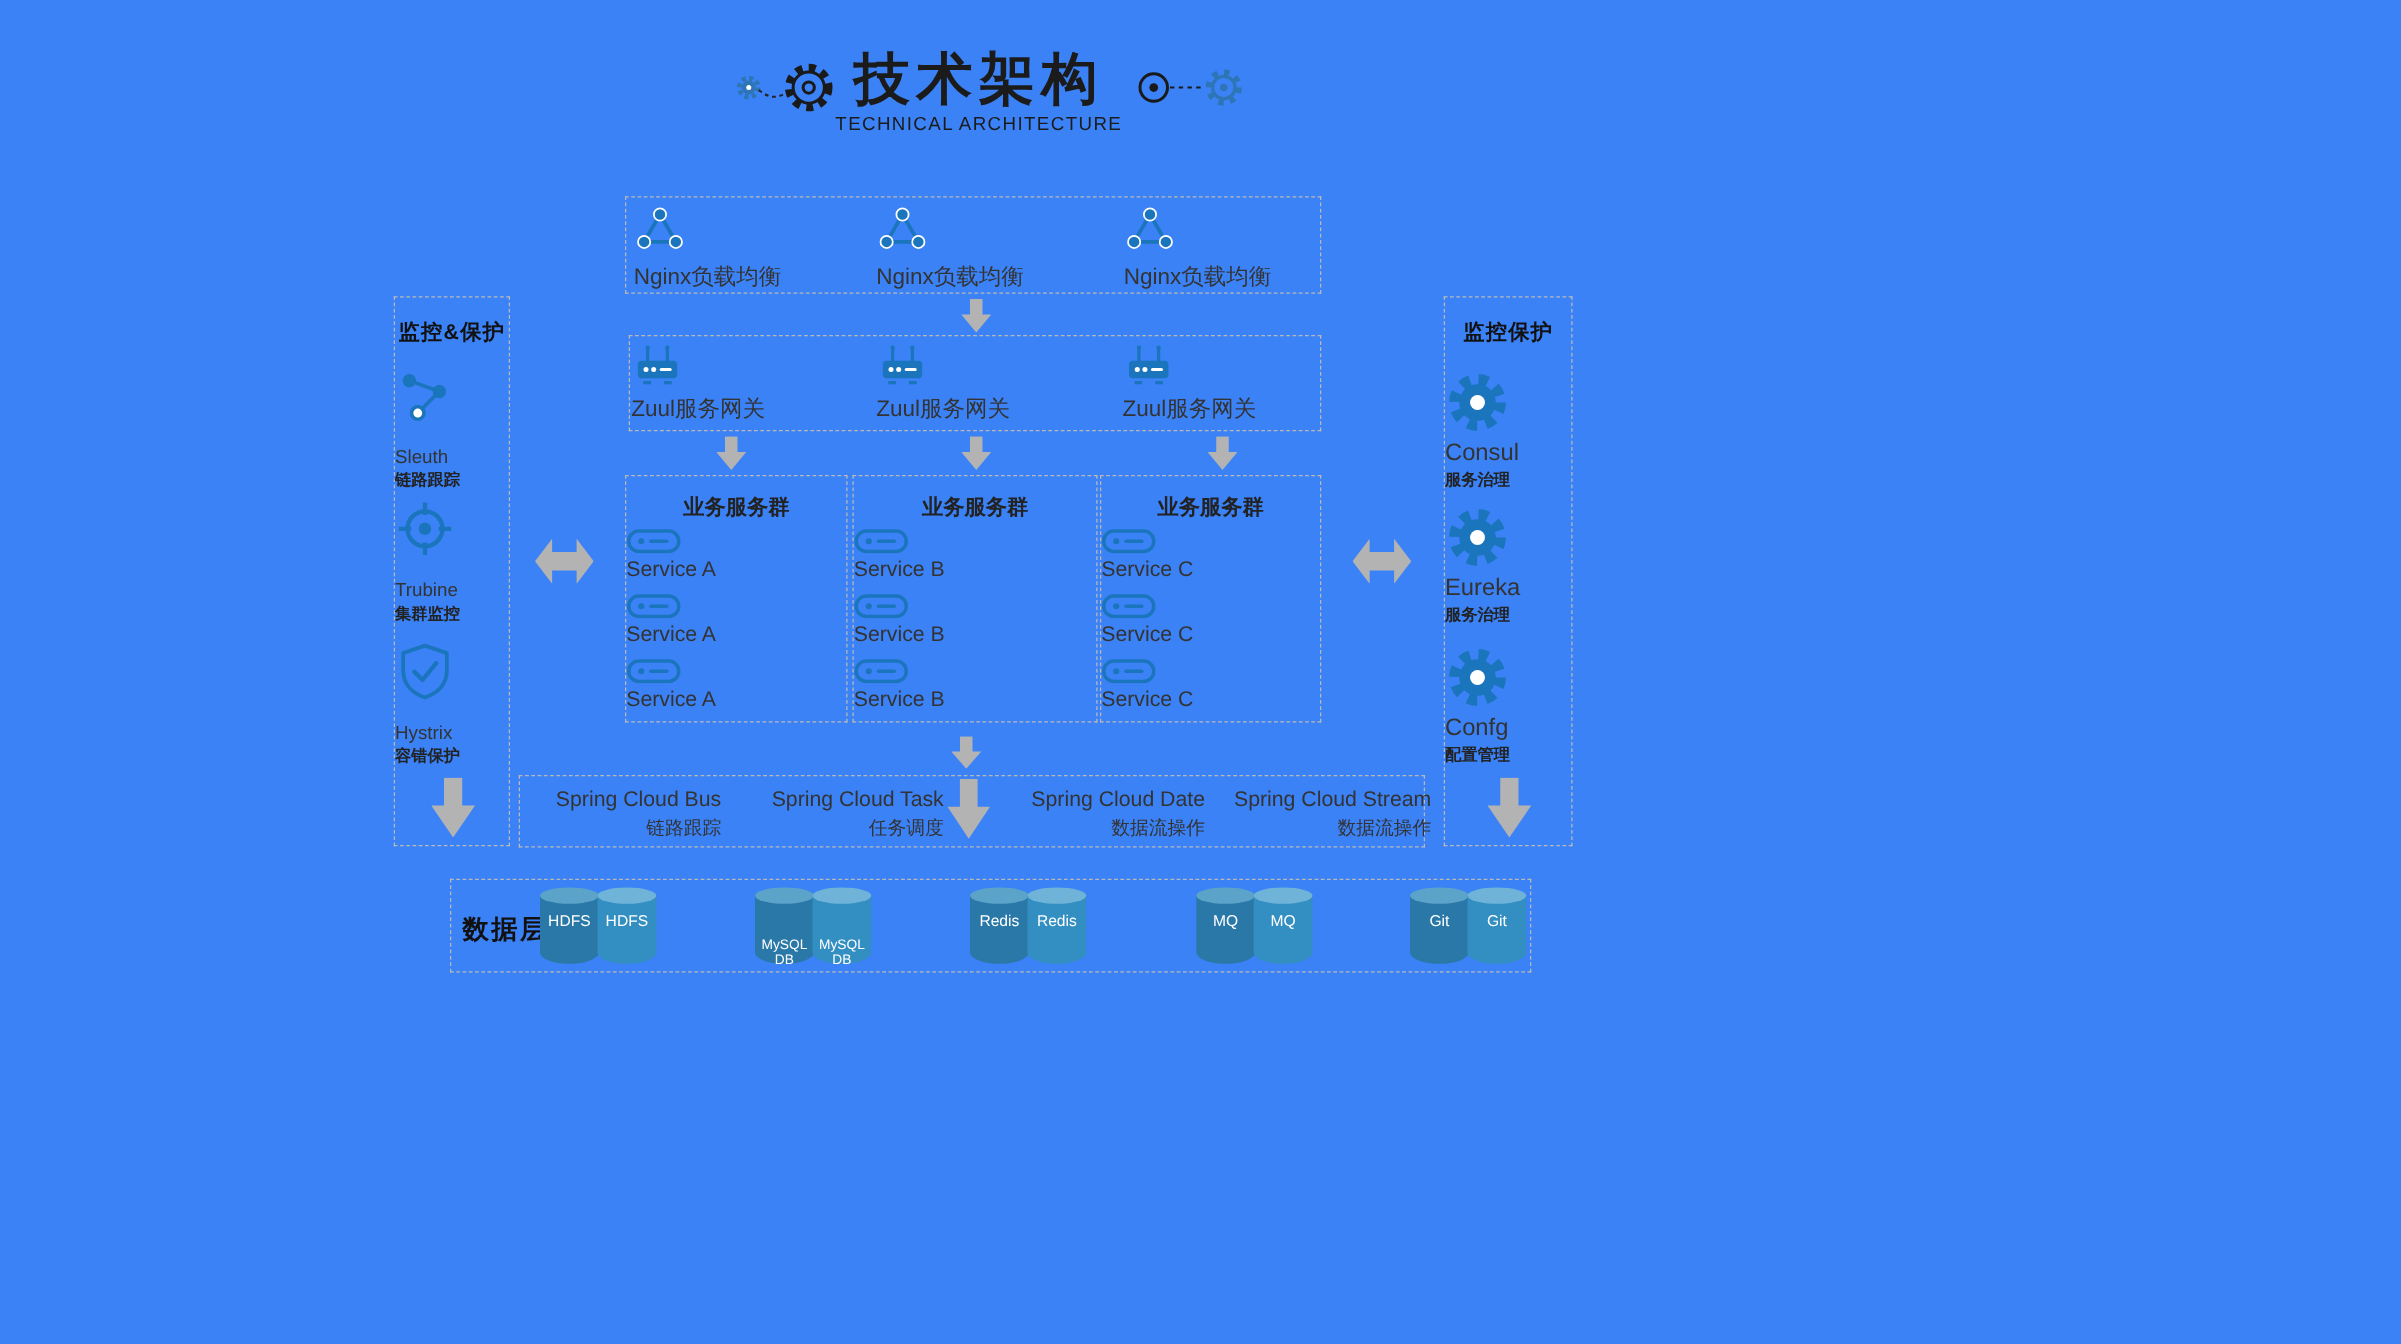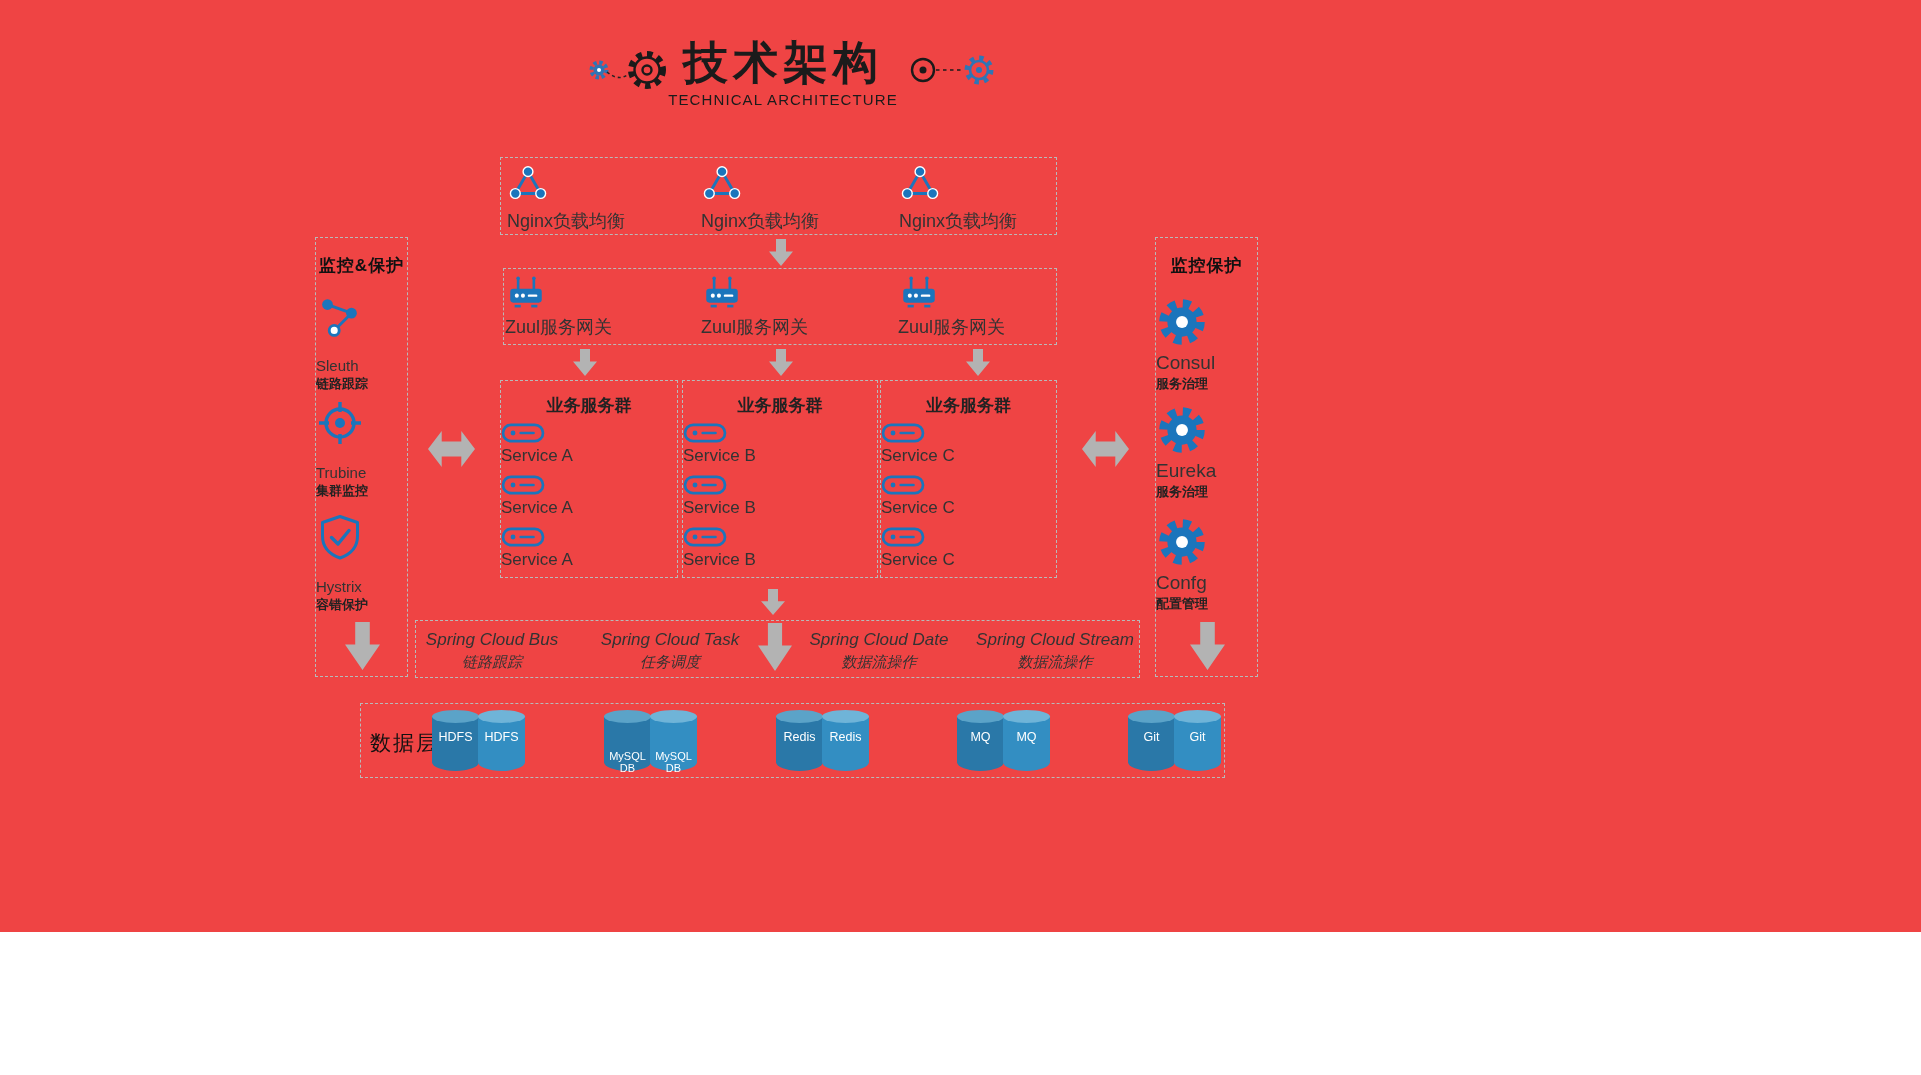--- a/index.html
+++ b/index.html
@@ -1,41 +1,41 @@
 <!DOCTYPE html>
 <html><head>
 <meta charset="utf-8">
 <style>
   * { box-sizing: border-box; }
   body { margin:0; background:#fff; font-family:"Liberation Sans","DejaVu Sans",sans-serif; }
-  .canvas { position:relative; width:1921px; height:932px; margin:0 auto; background:#ef4444; overflow:hidden; }
+  .canvas { position:relative; width:1921px; height:1075px; margin:0 auto; background:#3b82f6; overflow:hidden; }
   .dashed { position:absolute; border:1px dashed #b9b9b9; }
   .node { position:absolute; display:flex; flex-direction:column; align-items:flex-start; text-align:center; }
   .icon { color:#1b75bc; flex:0 0 auto; }
   .arrow { position:absolute; color:#b3b3b3; }
   .lbl-18 { font-size:18px; color:#333; margin-top:5px; white-space:nowrap; }
   .grp-title { position:absolute; left:0; right:0; top:13px; text-align:center; font-size:17px; font-weight:700; color:#222; }
   .svc-lbl { font-size:17px; color:#333; margin-top:3px; white-space:nowrap; }
-  .spring-item { position:absolute; text-align:center; color:#333;font-style:italic; }
+  .spring-item { position:absolute; text-align:right; color:#333; }
   .spring-name { font-size:17px; font-weight:500; white-space:nowrap; }
   .spring-desc { font-size:15px; margin-top:3px; }
   .panel-title { position:absolute; left:0; right:0; top:16px; text-align:center; font-size:17px; font-weight:600; color:#111; letter-spacing:1px; }
   .p-name { font-size:15px; color:#333; margin-top:17px; }
   .p-name-lg { font-size:19px; color:#333; margin-top:4px; }
   .p-desc { font-size:13px; font-weight:700; color:#222; margin-top:1px; }
   .cyl { position:absolute; width:47px; height:61px; }
   .cyl-body { position:absolute; left:0; right:0; top:6px; bottom:0; border-radius:0 0 50% 50% / 0 0 9px 9px; }
   .cyl-top { position:absolute; left:0; right:0; top:0; height:13px; border-radius:50%; }
   .cyl.light .cyl-body { background:#338ec2; }
   .cyl.light .cyl-top { background:#6fb4d8; }
   .cyl.dark .cyl-body { background:#2a78a8; }
   .cyl.dark .cyl-top { background:#5ba3c8; }
   .cyl-label { position:absolute; left:0; right:0; top:21px; text-align:center; color:#fff; font-size:12.5px; line-height:1.1; }
   .cyl-label.sm { top:16px; font-size:11px;margin-top:24px; }
-  .data-title { position:absolute; font-size:21px; color:#111; letter-spacing:2px; font-weight:400; }
+  .data-title { position:absolute; font-size:21px; color:#111; letter-spacing:2px; font-weight:700; }
   .title-block { position:absolute; left:663px; top:38px; width:240px; text-align:center; color:#1b1b1b; }
   .title-zh { margin:0; font-size:45px; font-weight:900; letter-spacing:5px; line-height:1.1; }
   .title-en { font-size:15px; letter-spacing:1.1px; margin-top:3px; font-weight:400; }
 </style>
 </head>
 <body>
 
 <div class="canvas">
 
   <svg width="0" height="0" style="position:absolute" aria-hidden="true">

